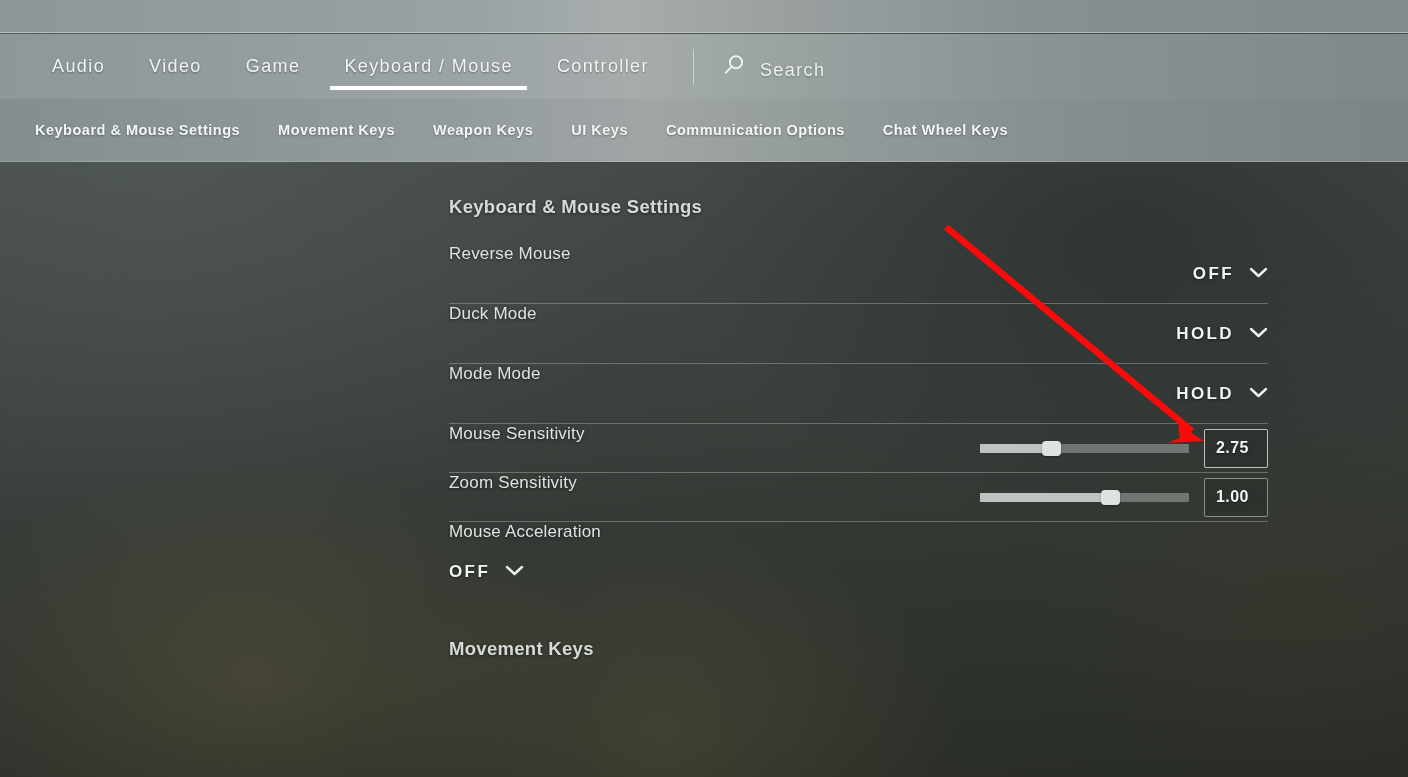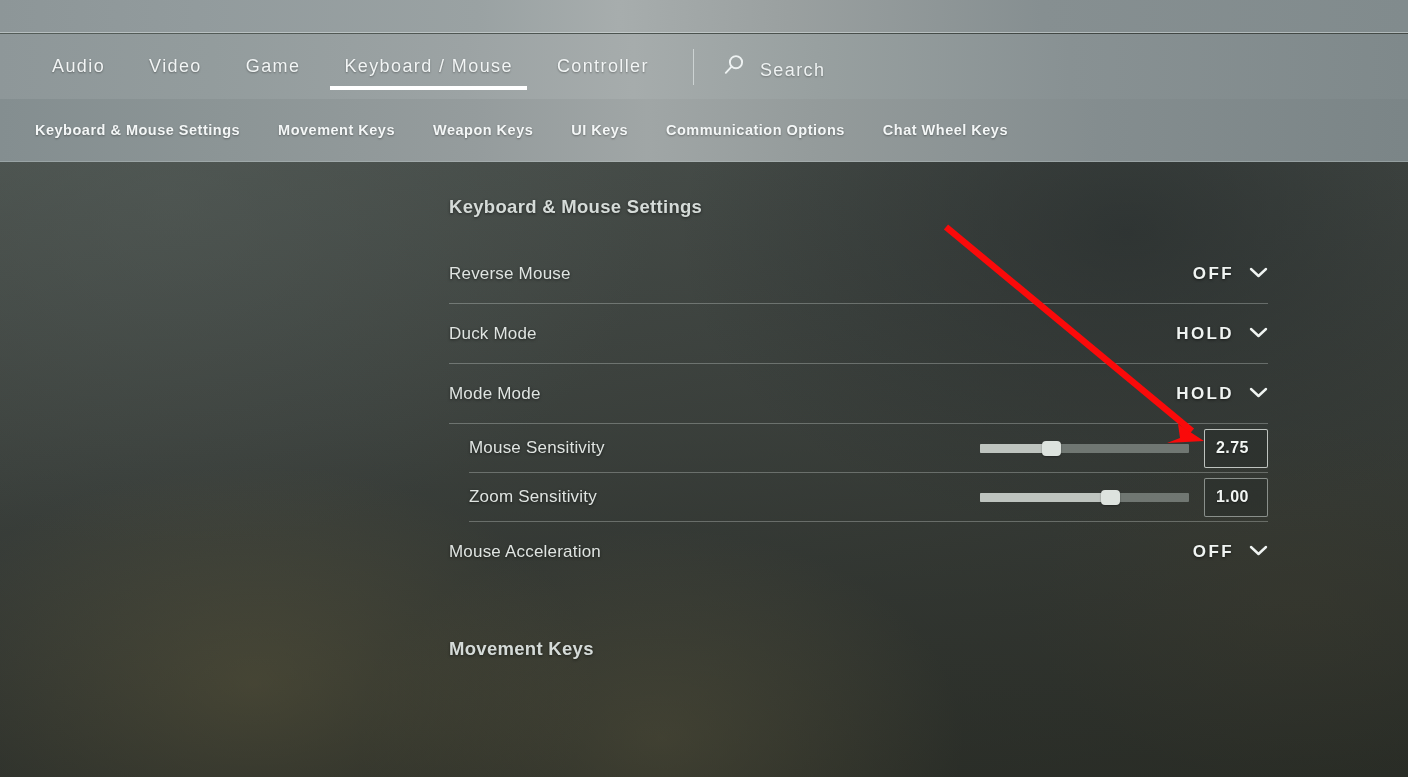--- a/index.html
+++ b/index.html
@@ -73,38 +73,38 @@
   
   #content{ position:absolute; left:0; top:163px; width:1408px; height:614px; overflow:hidden; }
   #panel{ position:absolute; left:449px; top:0; width:819px; }
 
   .section-title{
     color:#d5dbd8; font-size:18.5px; font-weight:bold; letter-spacing:.3px;
     padding-top:33px; text-shadow:0 1px 3px rgba(0,0,0,.5);
   }
 
   .row{
-    display:flex; align-items:center; justify-content:space-between;
+    display:flex; justify-content:space-between;
     height:60px; border-bottom:1px solid rgba(226,232,229,.30);
     cursor:pointer;
   }
-  .row.noline{ border-bottom:none; }
+  .row.noline{ border-bottom:none;flex-direction:column; }
   .row .label{
     color:#dfe4e1; font-size:17px; letter-spacing:.2px;
     text-shadow:0 1px 3px rgba(0,0,0,.55);
   }
   .row .right{ display:flex; align-items:center; gap:15px; }
   .row .value{
     color:#f0f4f2; font-size:17px; font-weight:bold; letter-spacing:2.4px;
     text-shadow:0 1px 3px rgba(0,0,0,.55);
   }
   .chev{ display:block; }
 
   
-  .srow{ height:49px;margin-left:20px; }
+  .srow{ height:49px; }
   .slider{ position:relative; width:209px; height:9px; border-radius:1px; }
   .slider .track{ position:absolute; inset:0; background:rgba(150,158,153,.62); border-radius:1px; }
   .slider .fill{ position:absolute; left:0; top:0; bottom:0; background:rgba(196,203,198,.92); border-radius:1px; }
   .slider .knob{
     position:absolute; top:-3px; width:19px; height:15px; border-radius:4px;
     background:#dde3de; box-shadow:0 1px 2px rgba(0,0,0,.35);
     transform:translateX(-9px);
   }
   .valbox{
     width:64px; height:39px; border:1px solid rgba(214,221,216,.55);

